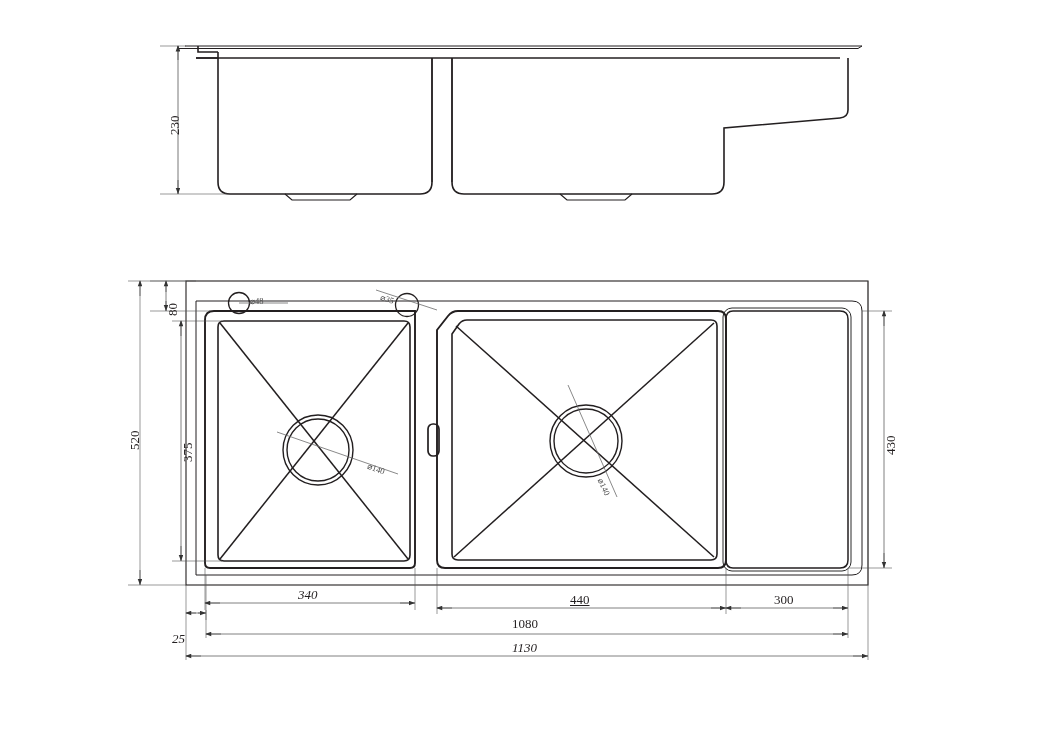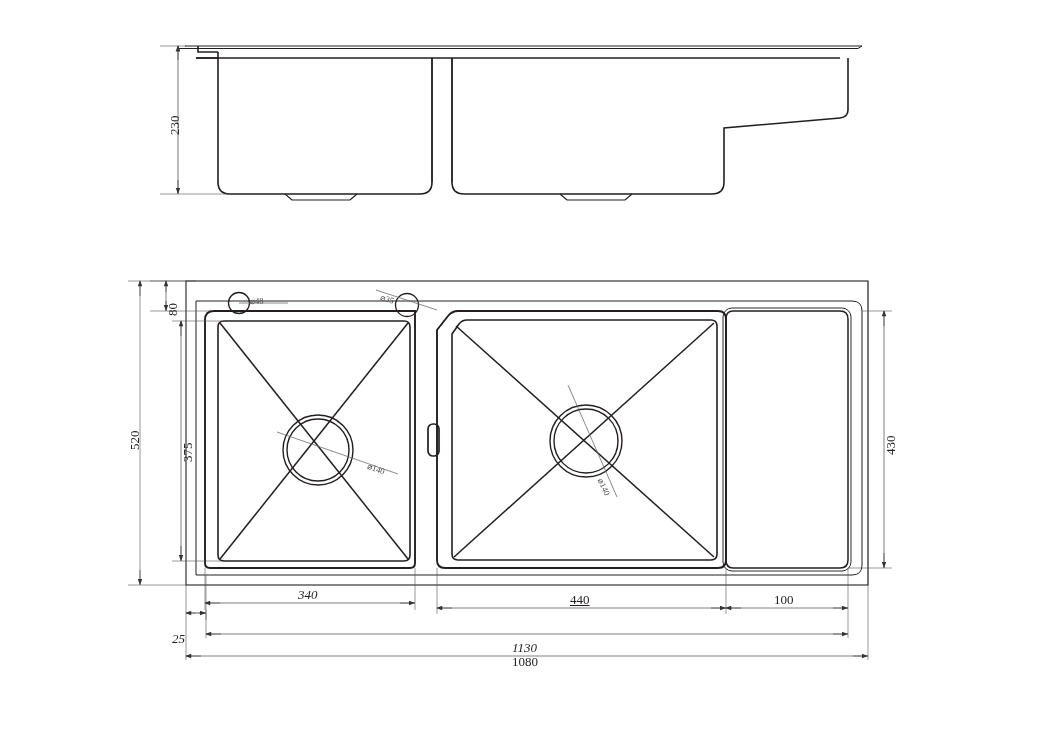--- a/index.html
+++ b/index.html
@@ -189,23 +189,23 @@
   <div class="lbl dim rot90" style="left:128px; top:450px;">520</div>
 
   <div class="lbl dim rot90" style="left:884px; top:455px;">430</div>
 
   <div class="lbl dim" style="left:172px; top:632px;font-style:italic;">25</div>
 
   <div class="lbl dim" style="left:298px; top:588px;font-style:italic;">340</div>
 
   <div class="lbl dim" style="left:570px; top:593px;text-decoration:underline;">440</div>
 
-  <div class="lbl dim" style="left:774px; top:593px;">100</div>
-
-  <div class="lbl dim" style="left:512px; top:655px;">1080</div>
+  <div class="lbl dim" style="left:774px; top:593px;">300</div>
+
+  <div class="lbl dim" style="left:512px; top:617px;">1080</div>
 
   <div class="lbl dim" style="left:512px; top:641px;font-style:italic;">1130</div>
 
   <div class="lbl dia" style="left:250px; top:297px;">⌀48</div>
 
   <div class="lbl dia" style="left:382px; top:293px; transform:rotate(18deg); transform-origin:left top;">⌀35</div>
 
   <div class="lbl dia" style="left:369px; top:462px; transform:rotate(19deg); transform-origin:left top;">⌀140</div>
 
   <div class="lbl dia" style="left:604px; top:477px; transform:rotate(66deg); transform-origin:left top;">⌀140</div>

